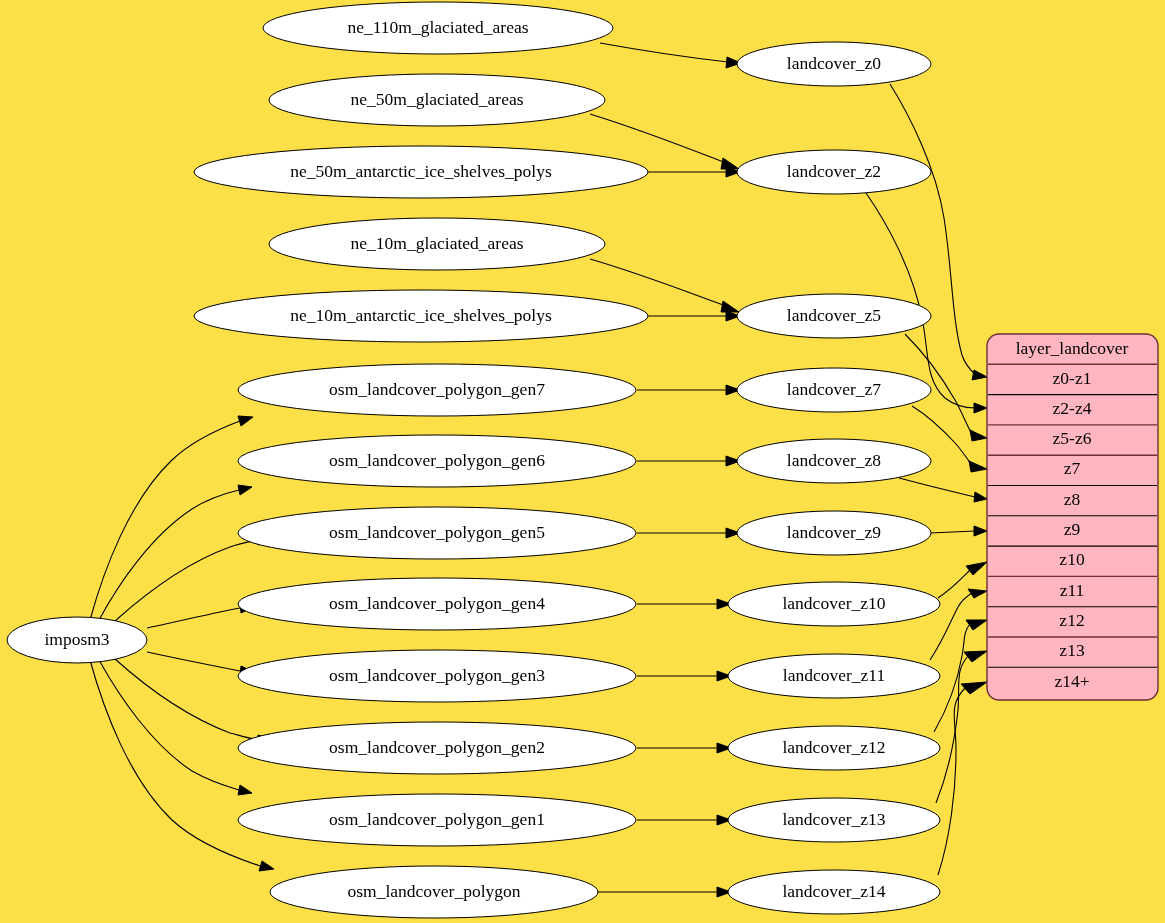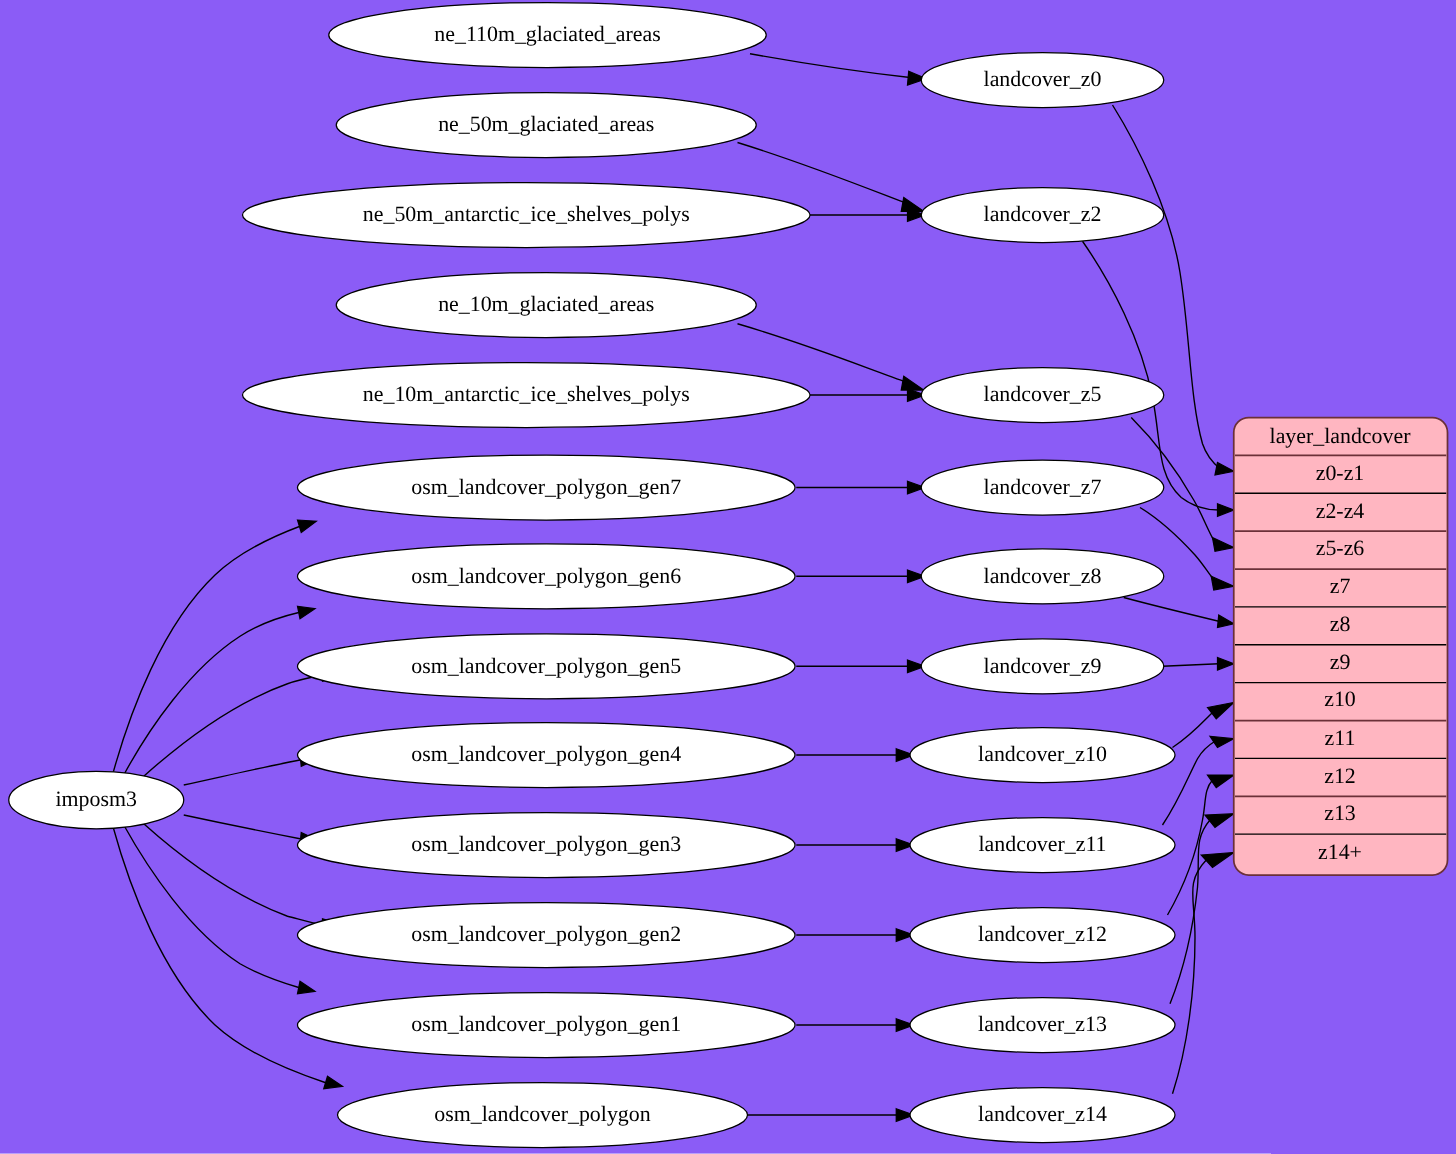--- a/index.html
+++ b/index.html
@@ -10,21 +10,21 @@
   body {
     width: 1165px;
     height: 923px;
     overflow: hidden;
     font-family: "Liberation Serif", "DejaVu Serif", serif;
   }
   #graph-root {
     position: relative;
     width: 1165px;
     height: 923px;
-    background: #8b5cf6;
+    background: #fde047;
   }
   svg#graph-svg {
     display: block;
     width: 1165px;
     height: 923px;
   }
   .node-ellipse {
     fill: #ffffff;
     stroke: #000000;
     stroke-width: 1;

